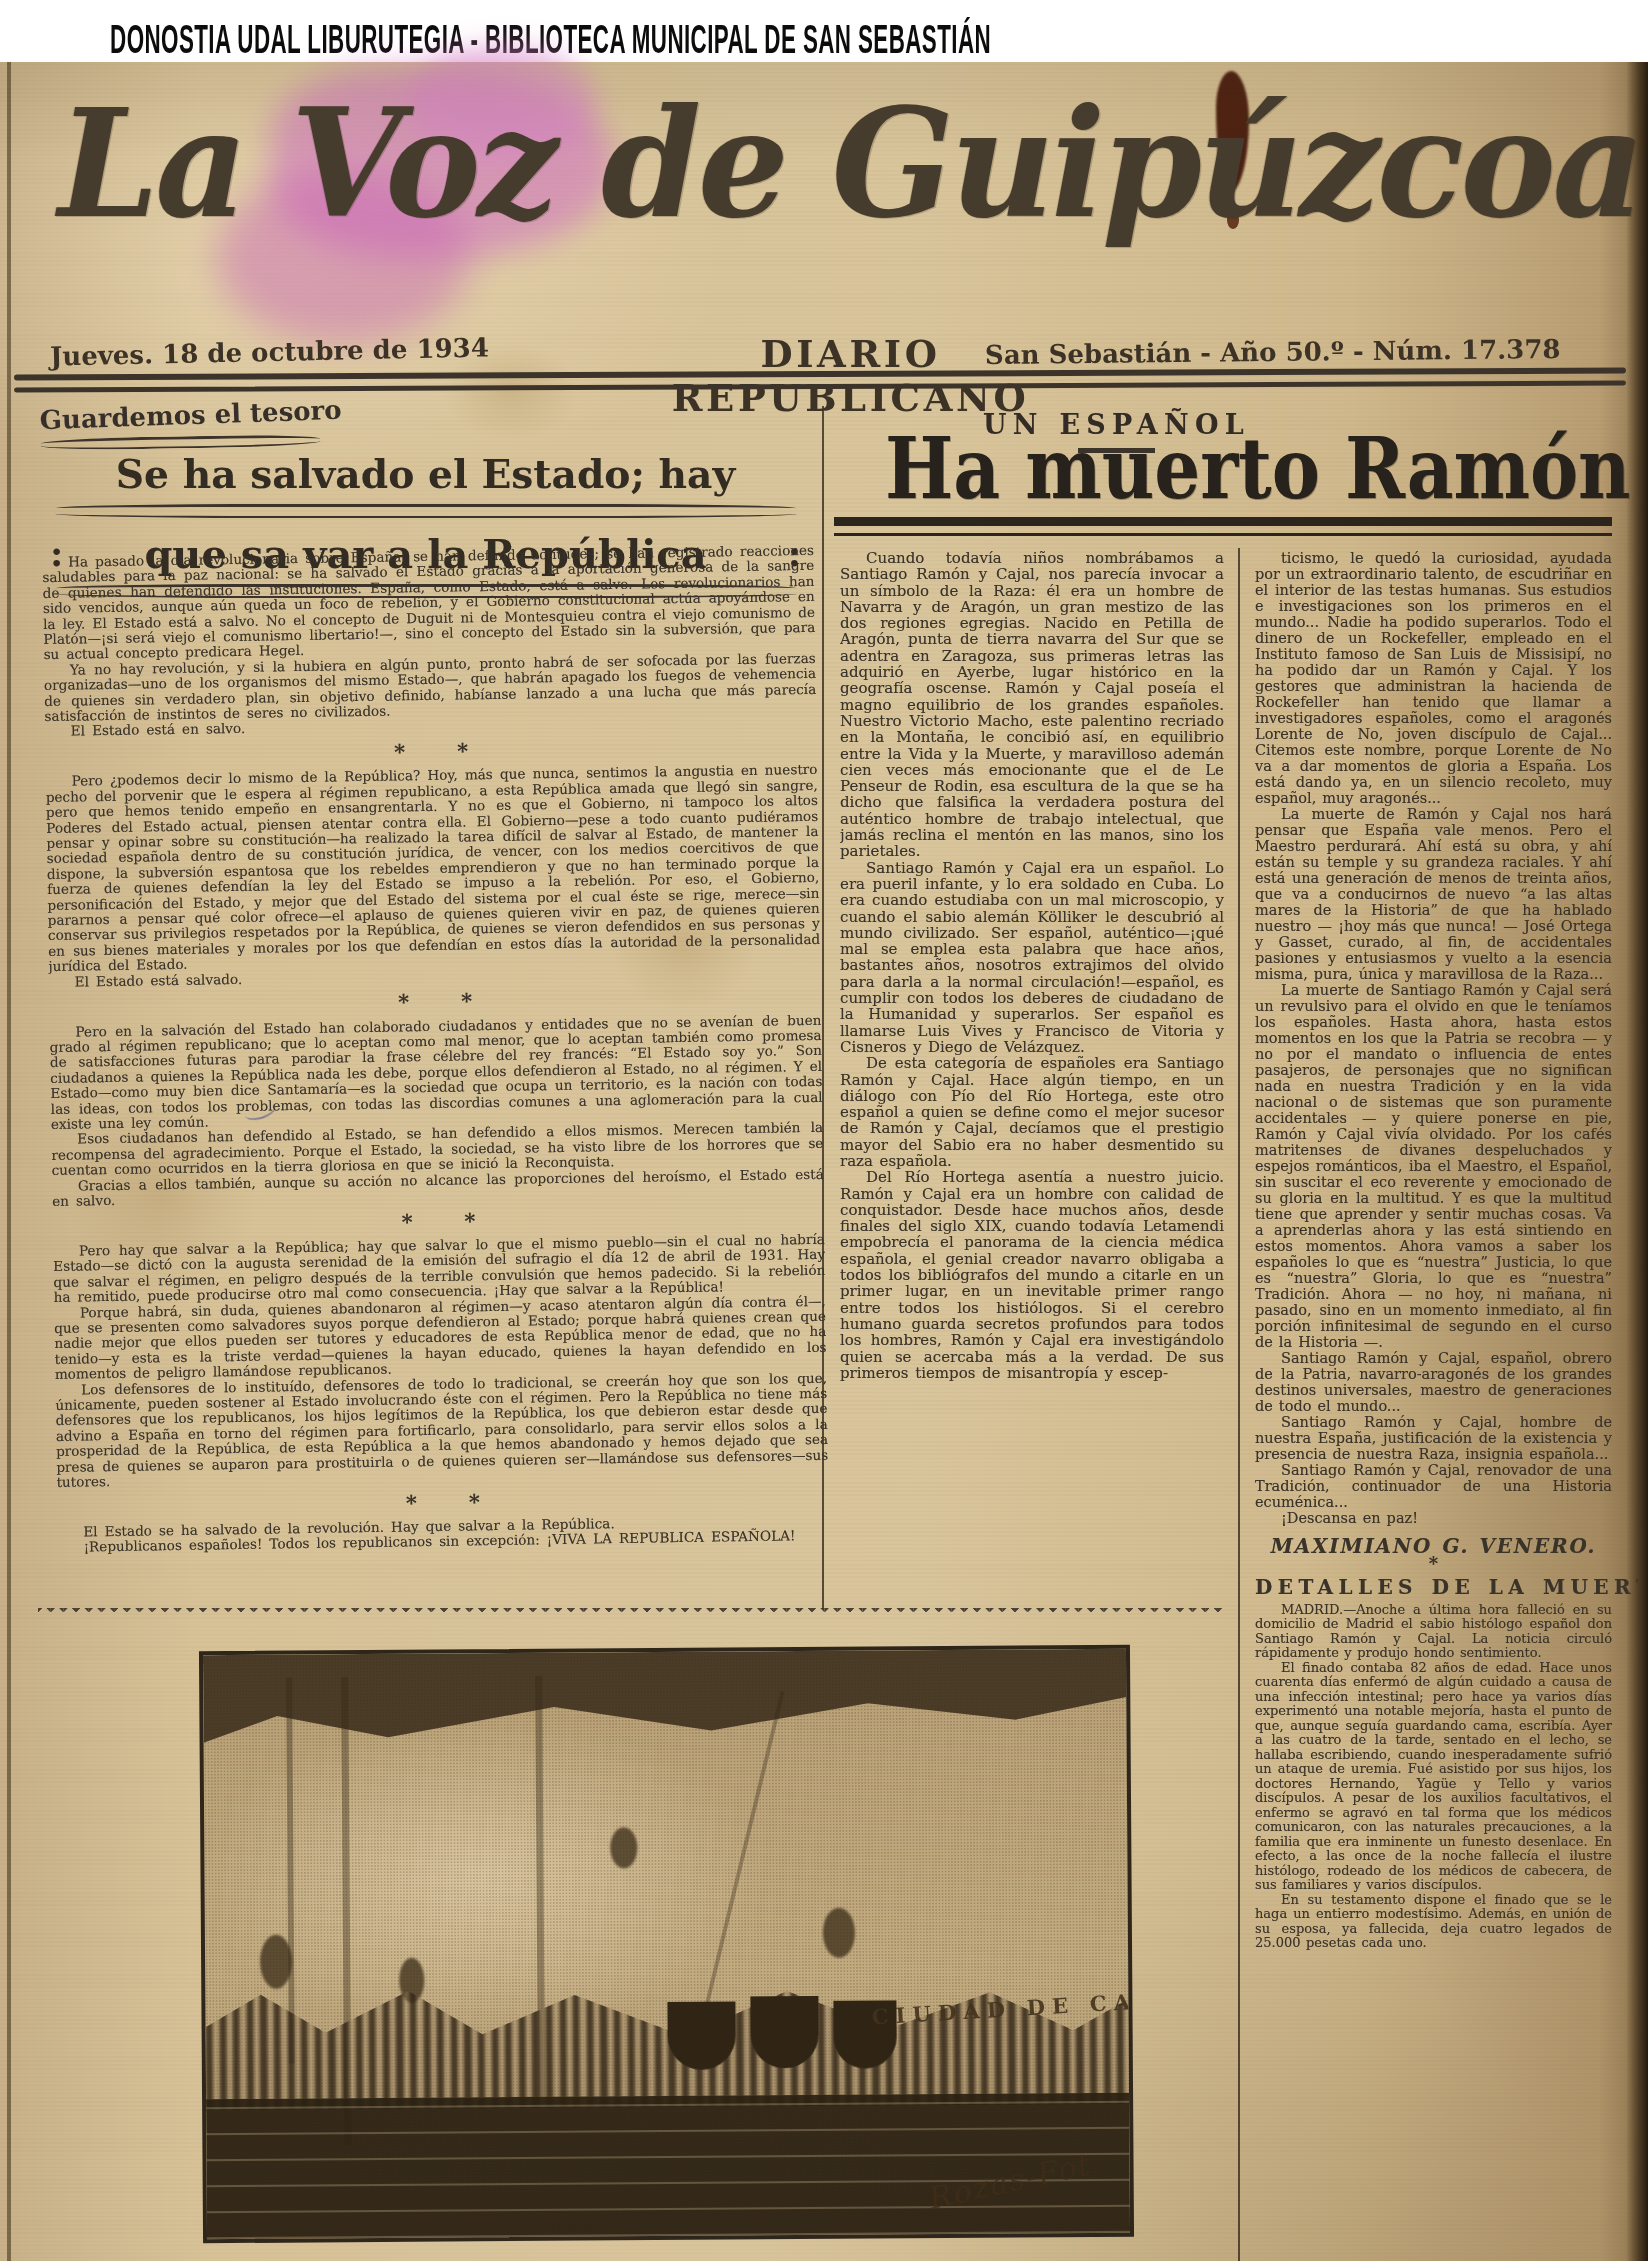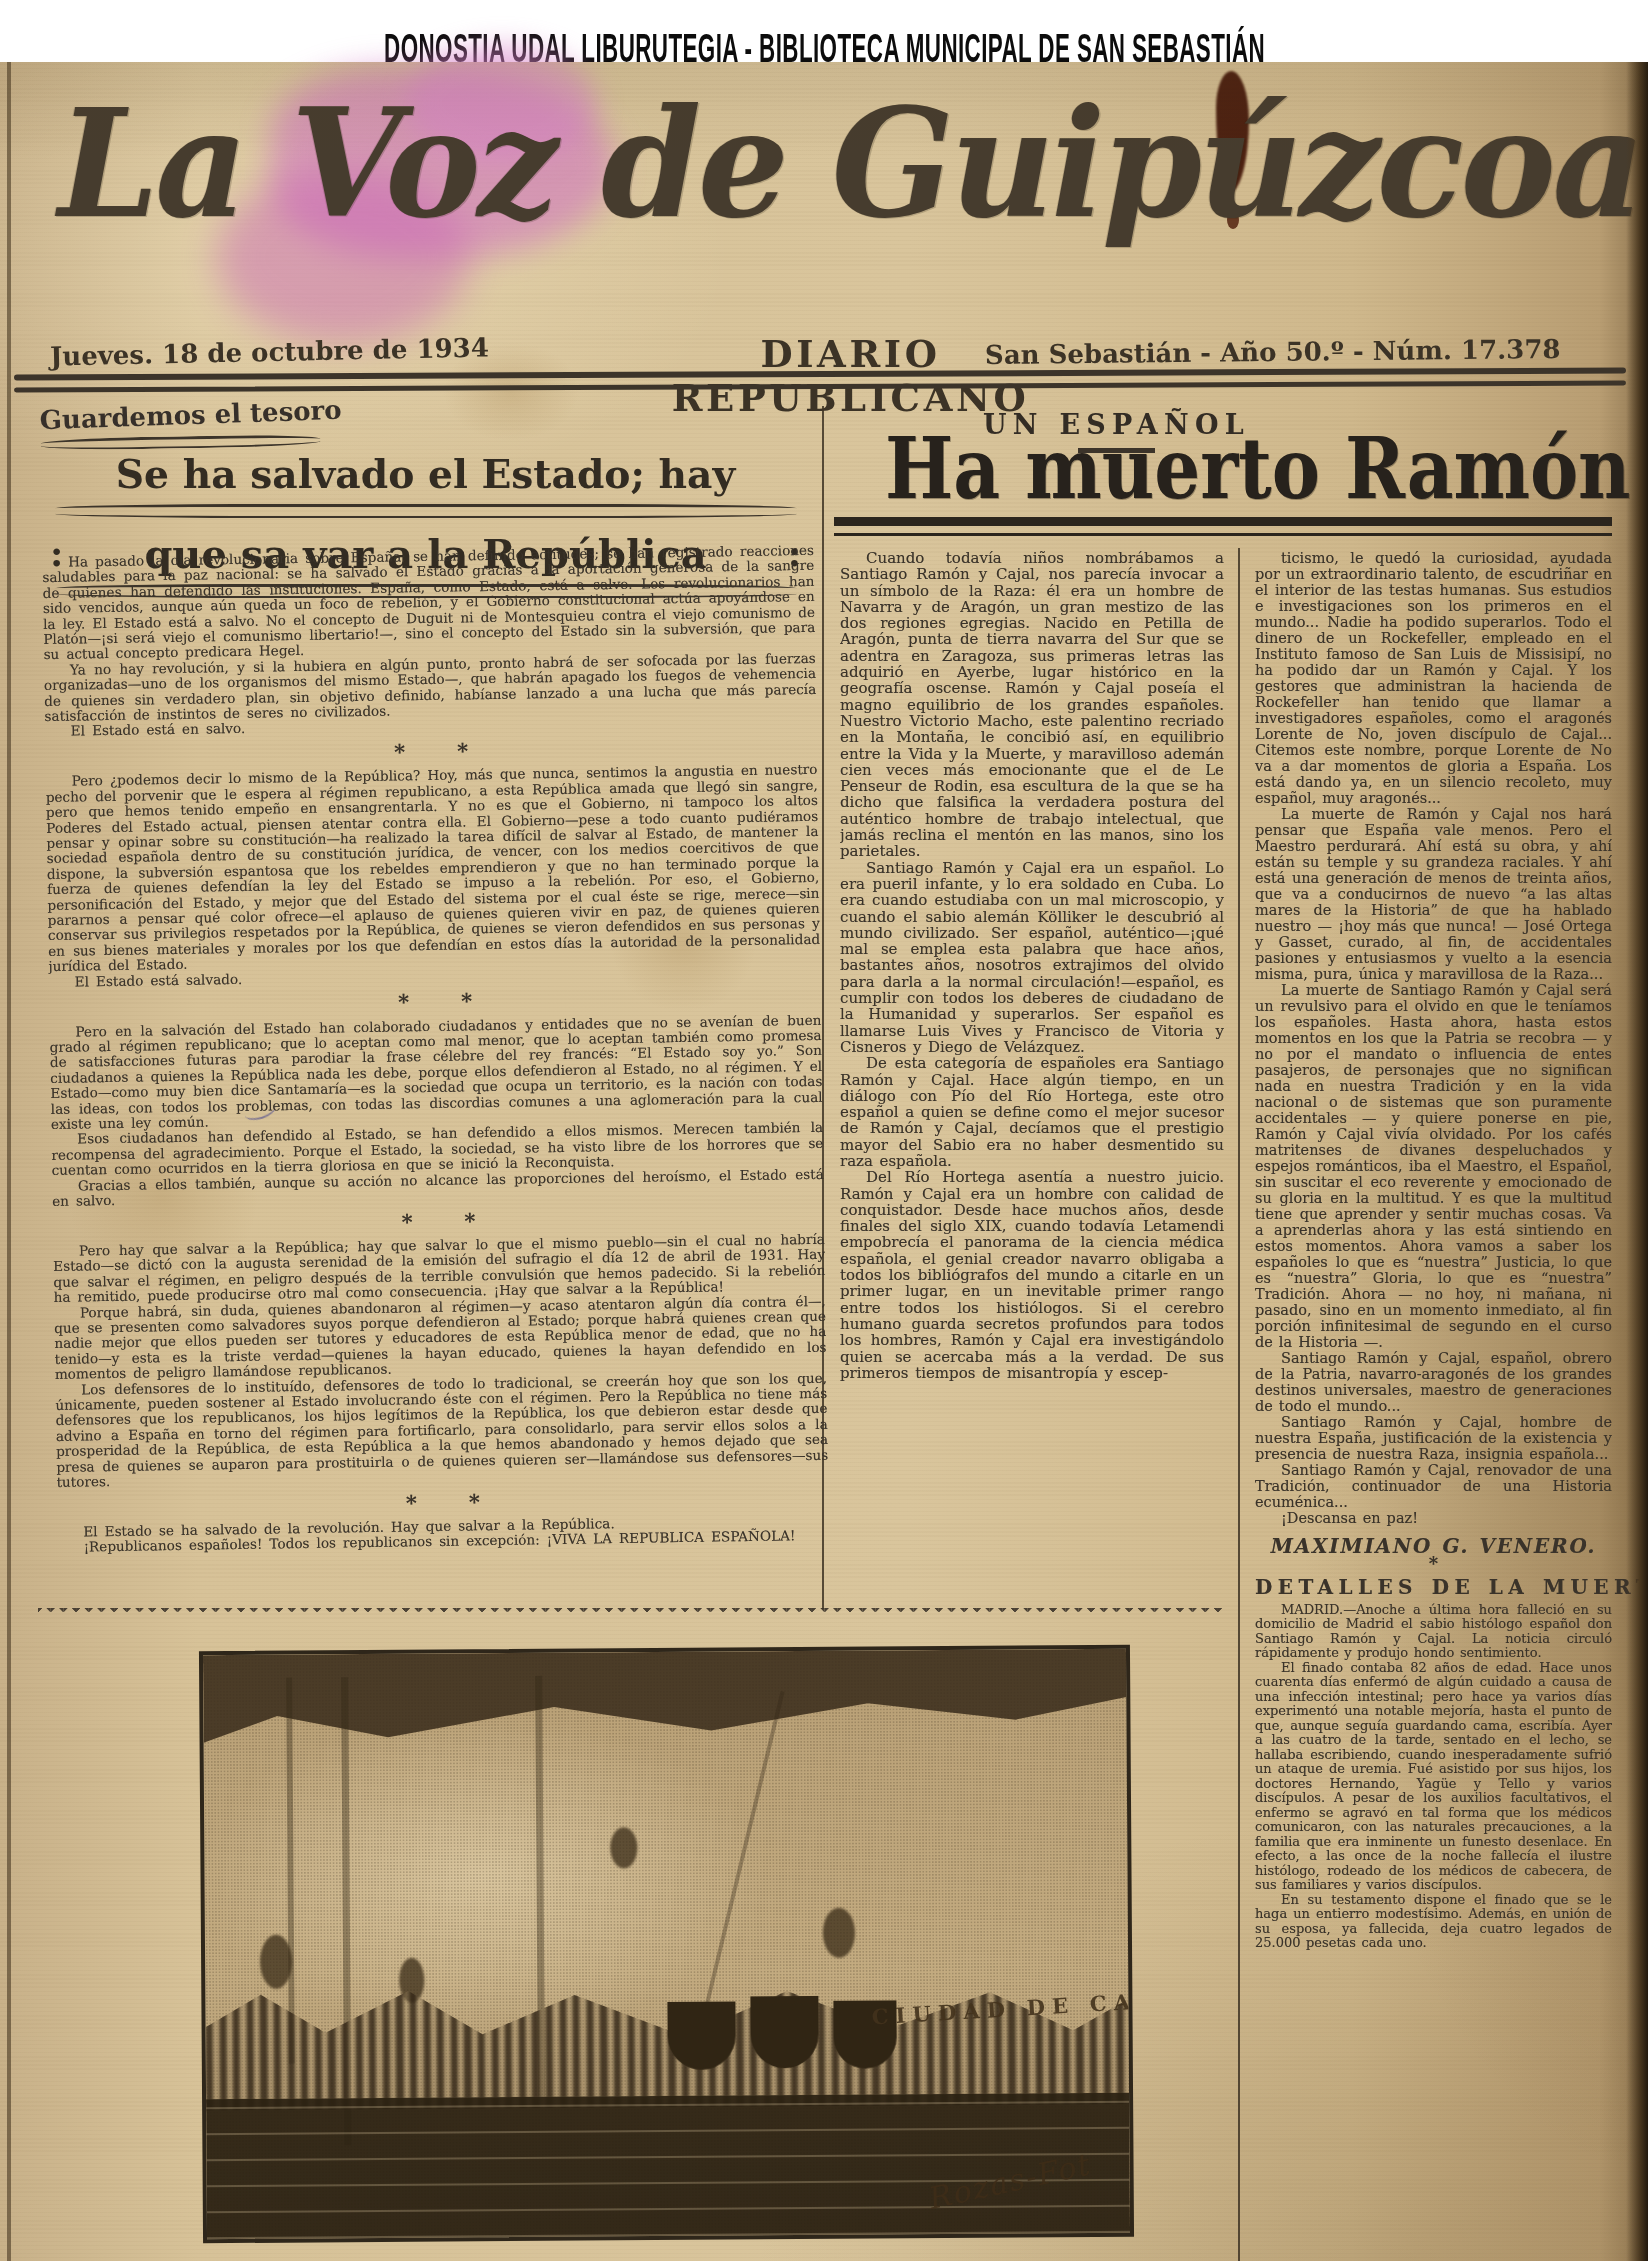--- a/index.html
+++ b/index.html
@@ -1,20 +1,20 @@
 <!DOCTYPE html>
 <html style="font-size:7.2px"><head>
 <meta charset="utf-8">
 <style>
   html,body{margin:0;padding:0;background:#777;}
   .page{position:relative;width:1649px;height:2525px;background:#fff;overflow:hidden;
         font-family:"DejaVu Serif", serif;}
   
   .banner{position:absolute;top:0;left:0;width:100%;height:80px;background:#ffffff;
-          display:flex;align-items:center;justify-content:center;margin-top:9px;}
+          display:flex;align-items:center;}
   .banner span{font-family:"Liberation Sans", sans-serif;font-weight:700;font-size:28px;
           color:#0c0c0c;letter-spacing:0.5px;transform:scaleY(1.45) scaleX(.80);white-space:nowrap;}
   
   .paper{position:absolute;top:62px;left:0;width:100%;height:2463px;
      background:
        radial-gradient(724px 407px at 18% 8%, rgba(255,244,214,.30), transparent 60%),
        radial-gradient(995px 724px at 85% 90%, rgba(120,92,52,.25), transparent 65%),
        radial-gradient(543px 1266px at 101% 50%, rgba(110,84,46,.38), transparent 70%),
        repeating-linear-gradient(0deg, rgba(118,94,58,.045) 0 1.4px, transparent 1.4px 4.1px),
        linear-gradient(90deg,#c8b189 0%, #d7c298 12%, #d9c59c 55%, #cfb88c 82%, #b89d72 97%, #8d744f 100%),

